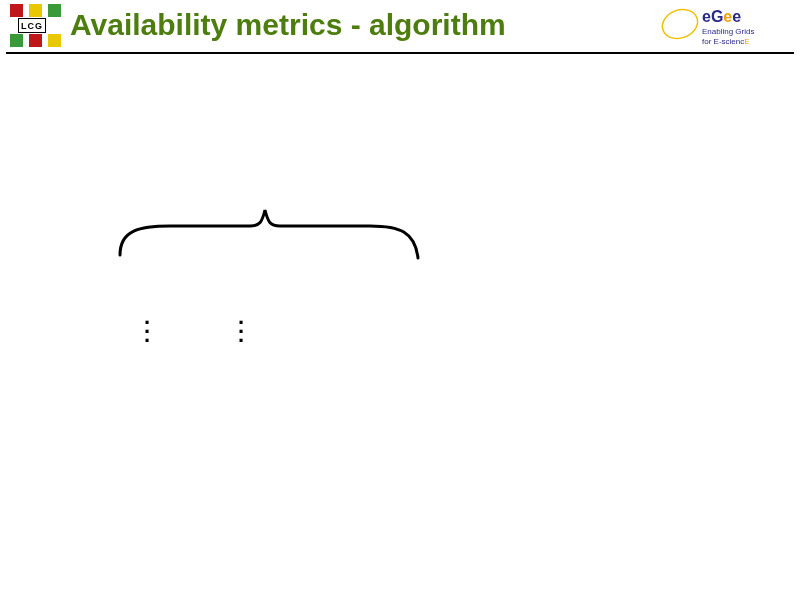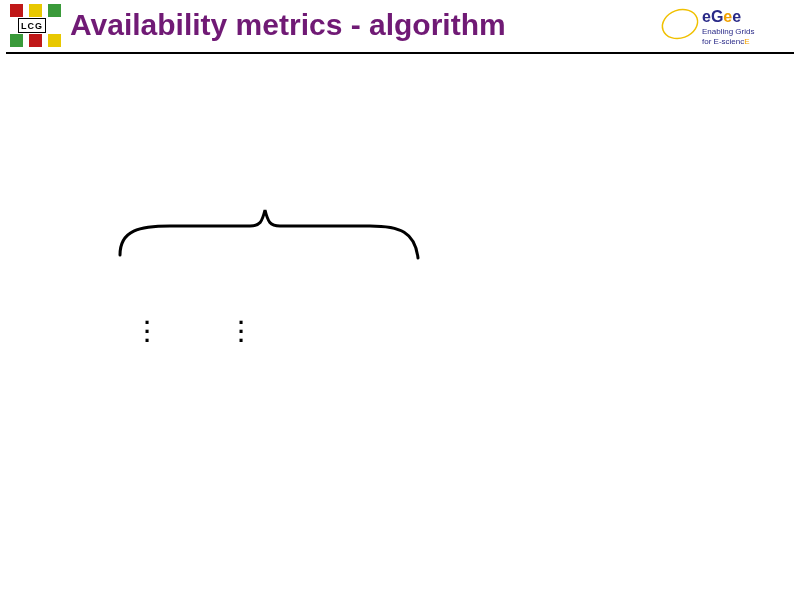--- a/index.html
+++ b/index.html
@@ -44,21 +44,21 @@
       align-items: center;
       justify-content: center;
       letter-spacing: 1px;
     }
     .lcg-logo .green2 { background: #3a9a3a; left: 4px; top: 30px; }
     .lcg-logo .red2 { background: #c01818; left: 23px; top: 30px; }
     .lcg-logo .yellow2 { background: #e8c800; left: 42px; top: 30px; }
     .title {
       font-size: 30px;
       font-weight: bold;
-      color: #701a75;
+      color: #4d7c0f;
       margin-left: 14px;
       margin-top: 4px;
       flex: 1;
     }
     .egee-logo {
       width: 130px;
       height: 44px;
       flex-shrink: 0;
       margin-right: 4px;
     }

